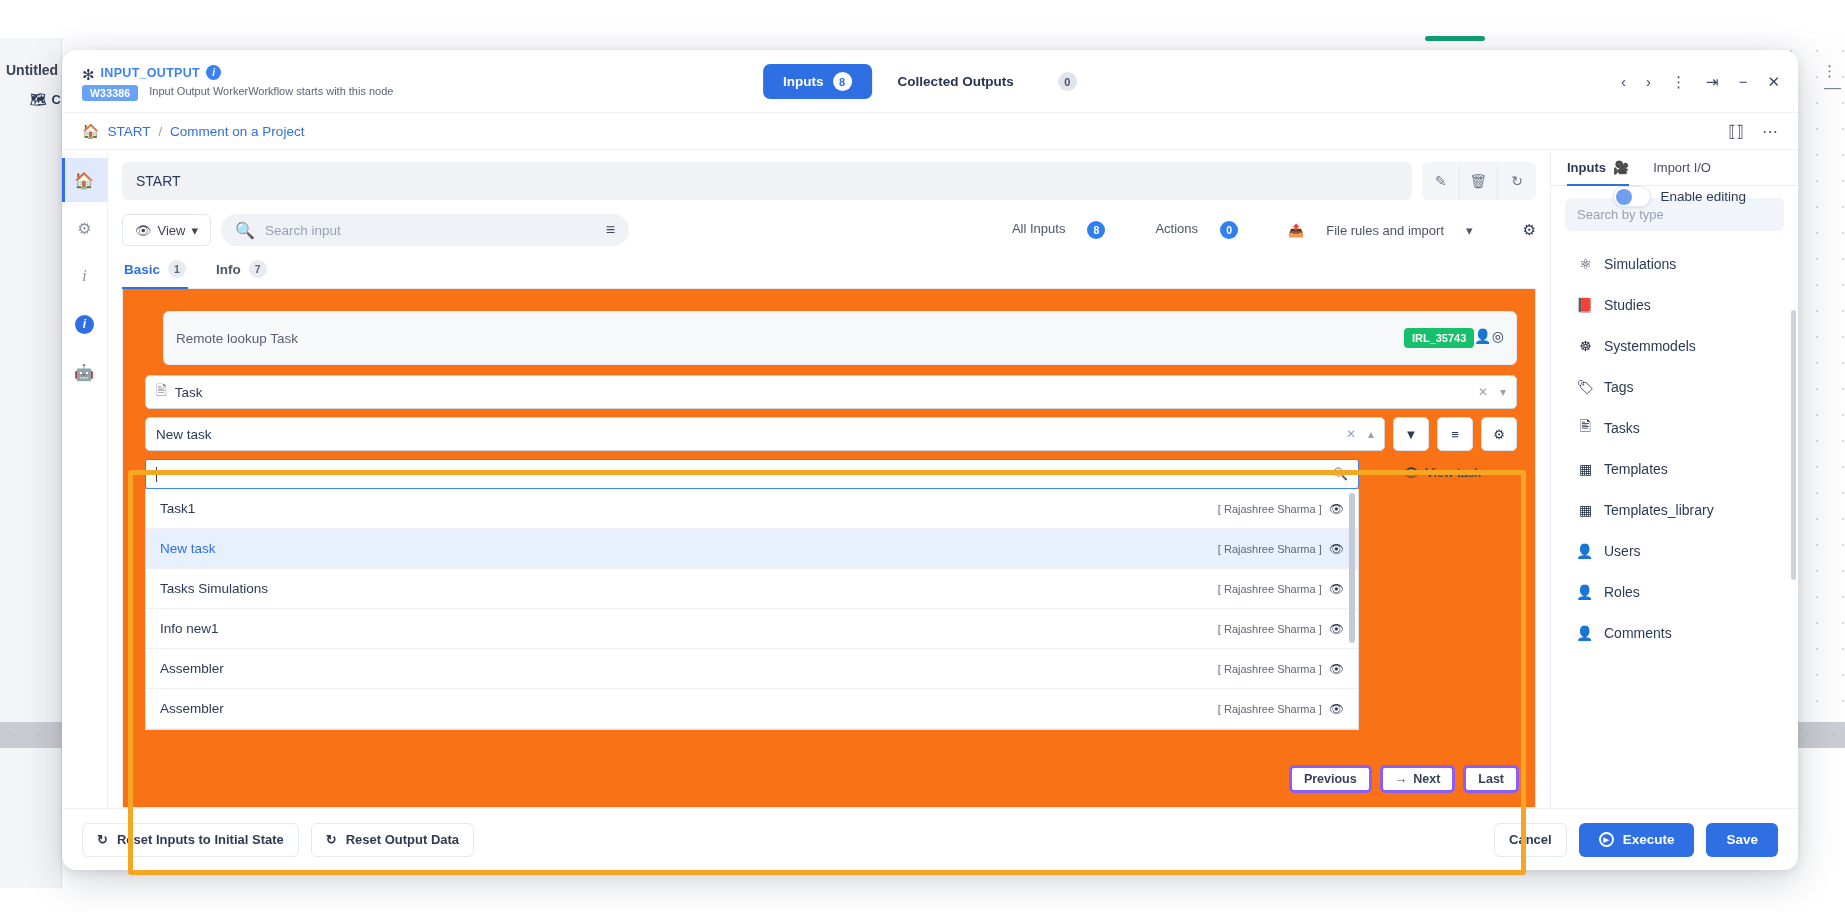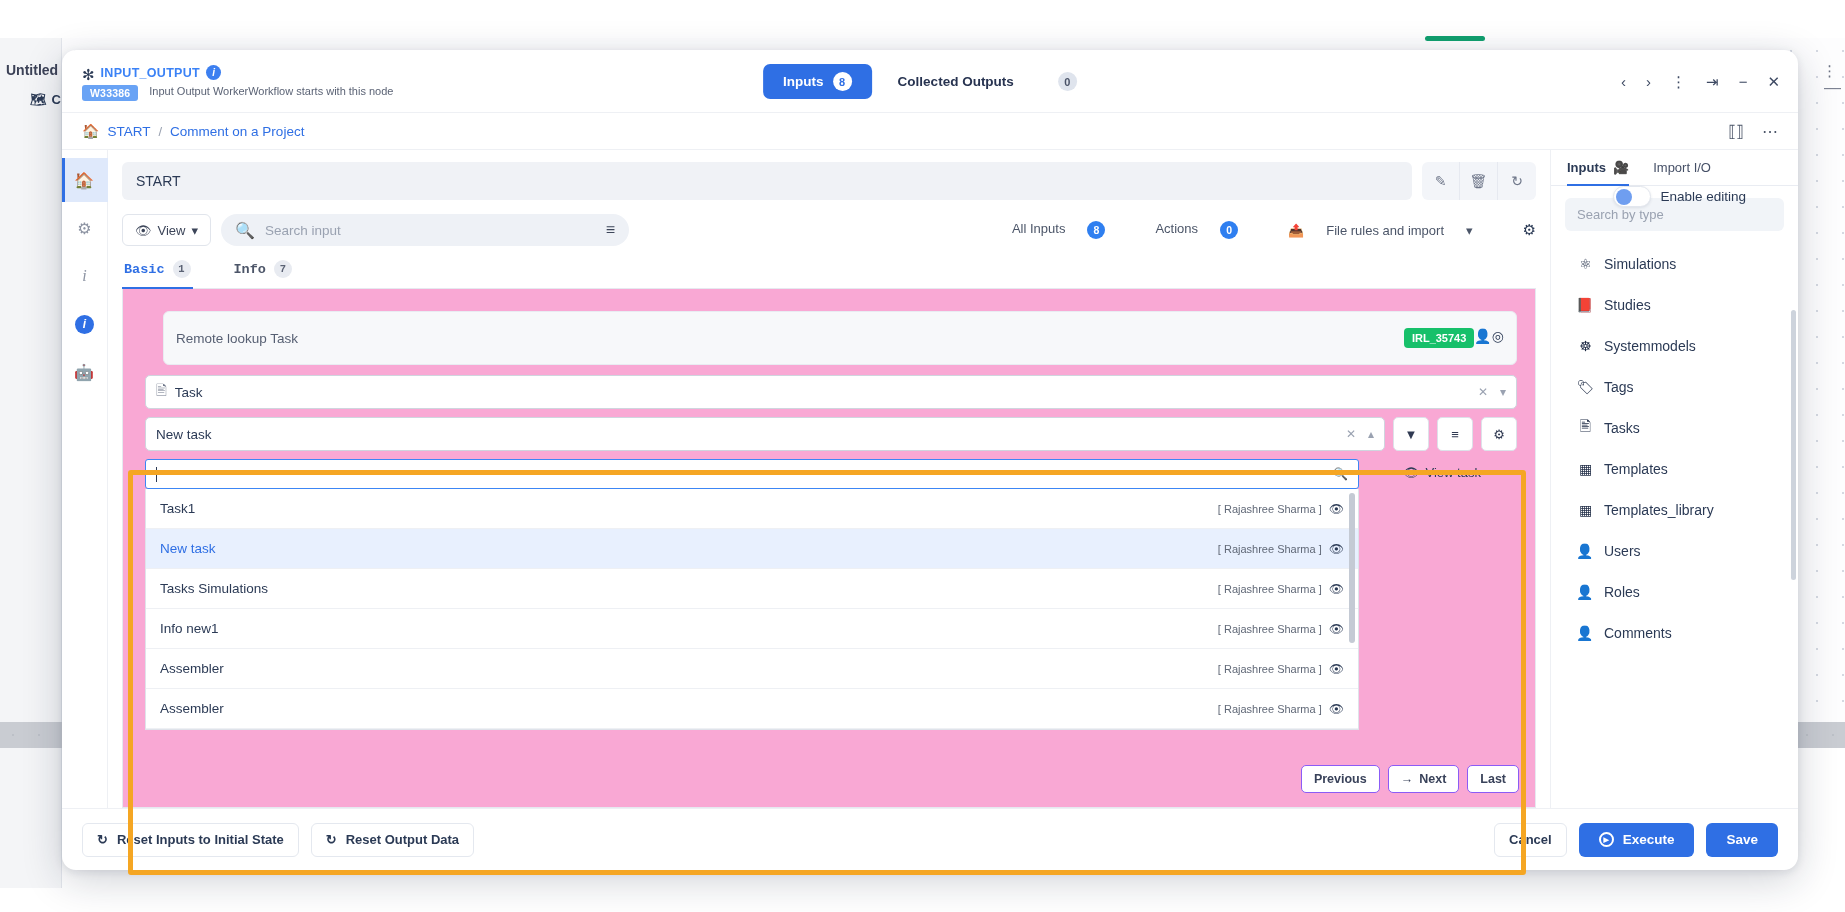--- a/index.html
+++ b/index.html
@@ -169,36 +169,36 @@
   .tb-item {
     display: flex; gap: 22px; font-size: 13px;
     color: #4b5568; cursor: pointer; white-space: nowrap; margin-left: 28px;
   }
   .tb-bubble {
     min-width: 18px; height: 18px; padding: 0 5px; border-radius: 50%;
     background: #2f7ff0; color: #fff; font-size: 10.5px; font-weight: 700;
     display: inline-flex; align-items: center; justify-content: center;
   }
 
-  .subtabs { display: flex; align-items: center; gap: 39px; border-bottom: 1px solid #e6e9f0; font-family: Liberation Mono, monospace; }
+  .subtabs { display: flex; align-items: center; gap: 26px; border-bottom: 1px solid #e6e9f0; }
   .subtab {
     display: flex; align-items: center; gap: 8px; padding: 4px 2px 9px 2px;
     font-size: 13.5px; font-weight: 700; color: #4c5568; cursor: pointer;
     border-bottom: 2.5px solid transparent; margin-bottom: -1px;
   }
   .subtab.active { color: #2f6fe4; border-bottom-color: #2f6fe4; }
   .subtab-cnt {
     min-width: 18px; height: 18px; padding: 0 5px; border-radius: 50%;
     background: #e8ebf1; color: #5b6375; font-size: 10.5px; font-weight: 700;
     display: inline-flex; align-items: center; justify-content: center;
   }
 
   .panel {
     flex: 1; min-height: 0; border: 1px solid #e6e9f0; border-top: none;
-    position: relative; overflow: hidden; background: #f9a8d4;
+    position: relative; overflow: hidden; background: #f97316;
   }
 
   .card-task {
     position: absolute; left: 40px; top: 22px; right: 18px; height: 54px;
     background: #f7f8fa; border: 1px solid #e9ecf2; border-radius: 6px;
     display: flex; align-items: center; padding: 0 12px;
   }
   .card-task-label { font-size: 13.5px; color: #565f72; }
   .card-task-right { margin-left: auto; display: flex; gap: 0; }
   .irl-chip {
@@ -248,21 +248,21 @@
     position: absolute; right: 3px; top: 4px; width: 6px; height: 150px;
     background: #c4cad4; border-radius: 3px;
   }
   .viewtask {
     width: 150px; padding-top: 6px; display: flex; align-items: center;
     justify-content: center; gap: 6px; font-size: 13px; color: #2b3a55; cursor: pointer;
   }
 
   .pager { position: absolute; right: 16px; bottom: 14px; display: flex; gap: 8px; }
   .pg-btn {
-    height: 28px; padding: 0 12px; border: 1px solid #8b5cf6; border-radius: 5px;
+    height: 28px; padding: 0 12px; border: 3px solid #8b5cf6; border-radius: 5px;
     background: #fff; font-size: 12.5px; font-weight: 700; color: #39425a;
     display: flex; align-items: center; gap: 6px; cursor: pointer;
   }
 
   
   .rside {
     width: 248px; flex: 0 0 248px; border-left: 1px solid #eef0f4;
     display: flex; flex-direction: column; padding: 10px 0 0 0; position: relative;
   }
   .rs-tabs { display: flex; gap: 24px; padding: 0 16px; border-bottom: 1px solid #e9ecf2; }

